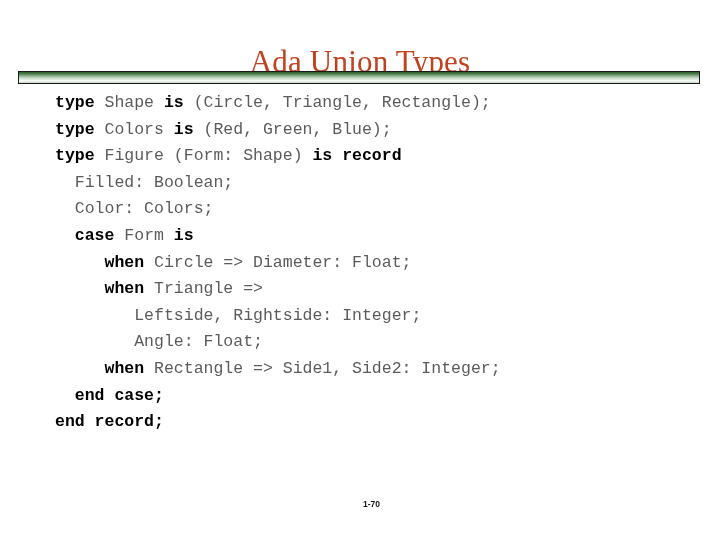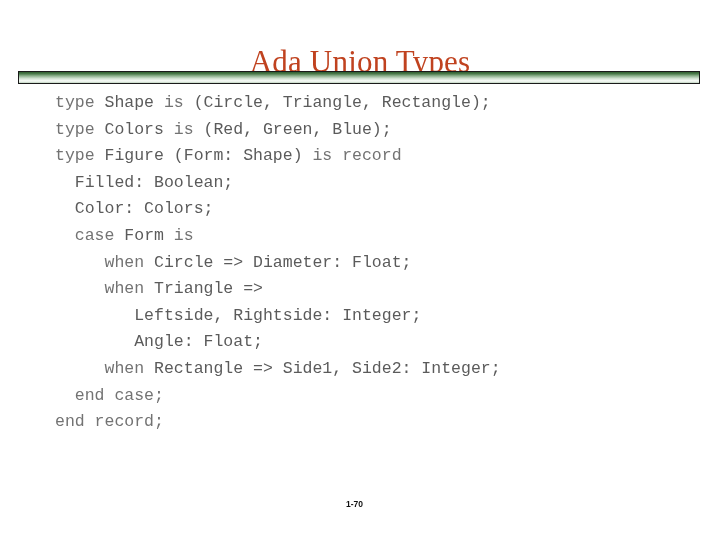--- a/index.html
+++ b/index.html
@@ -70,43 +70,43 @@
     line-height: 26.6px;
     color: #5b5b5b;
     white-space: pre;
     letter-spacing: 0px;
   }
   .code-line {
     white-space: pre;
     height: 26.6px;
   }
   .kw {
-    font-weight: normal;
-    color: #737373;
+    font-weight: bold;
+    color: #000000;
   }
   .id {
     font-weight: normal;
     color: #5b5b5b;
   }
 
   
   .footer-copyright {
     position: absolute;
     left: 57px;
     top: 498px;
     width: 180px;
     font-family: "Liberation Sans", sans-serif;
     font-size: 8px;
     line-height: 11px;
     color: #111111;
     font-weight: bold;
   }
   .footer-pagenum {
     position: absolute;
-    left: 346px;
+    left: 363px;
     top: 499px;
     font-family: "Liberation Sans", sans-serif;
     font-size: 8.5px;
     line-height: 11px;
     color: #111111;
     font-weight: bold;
   }
 </style>
 </head>
 <body>

